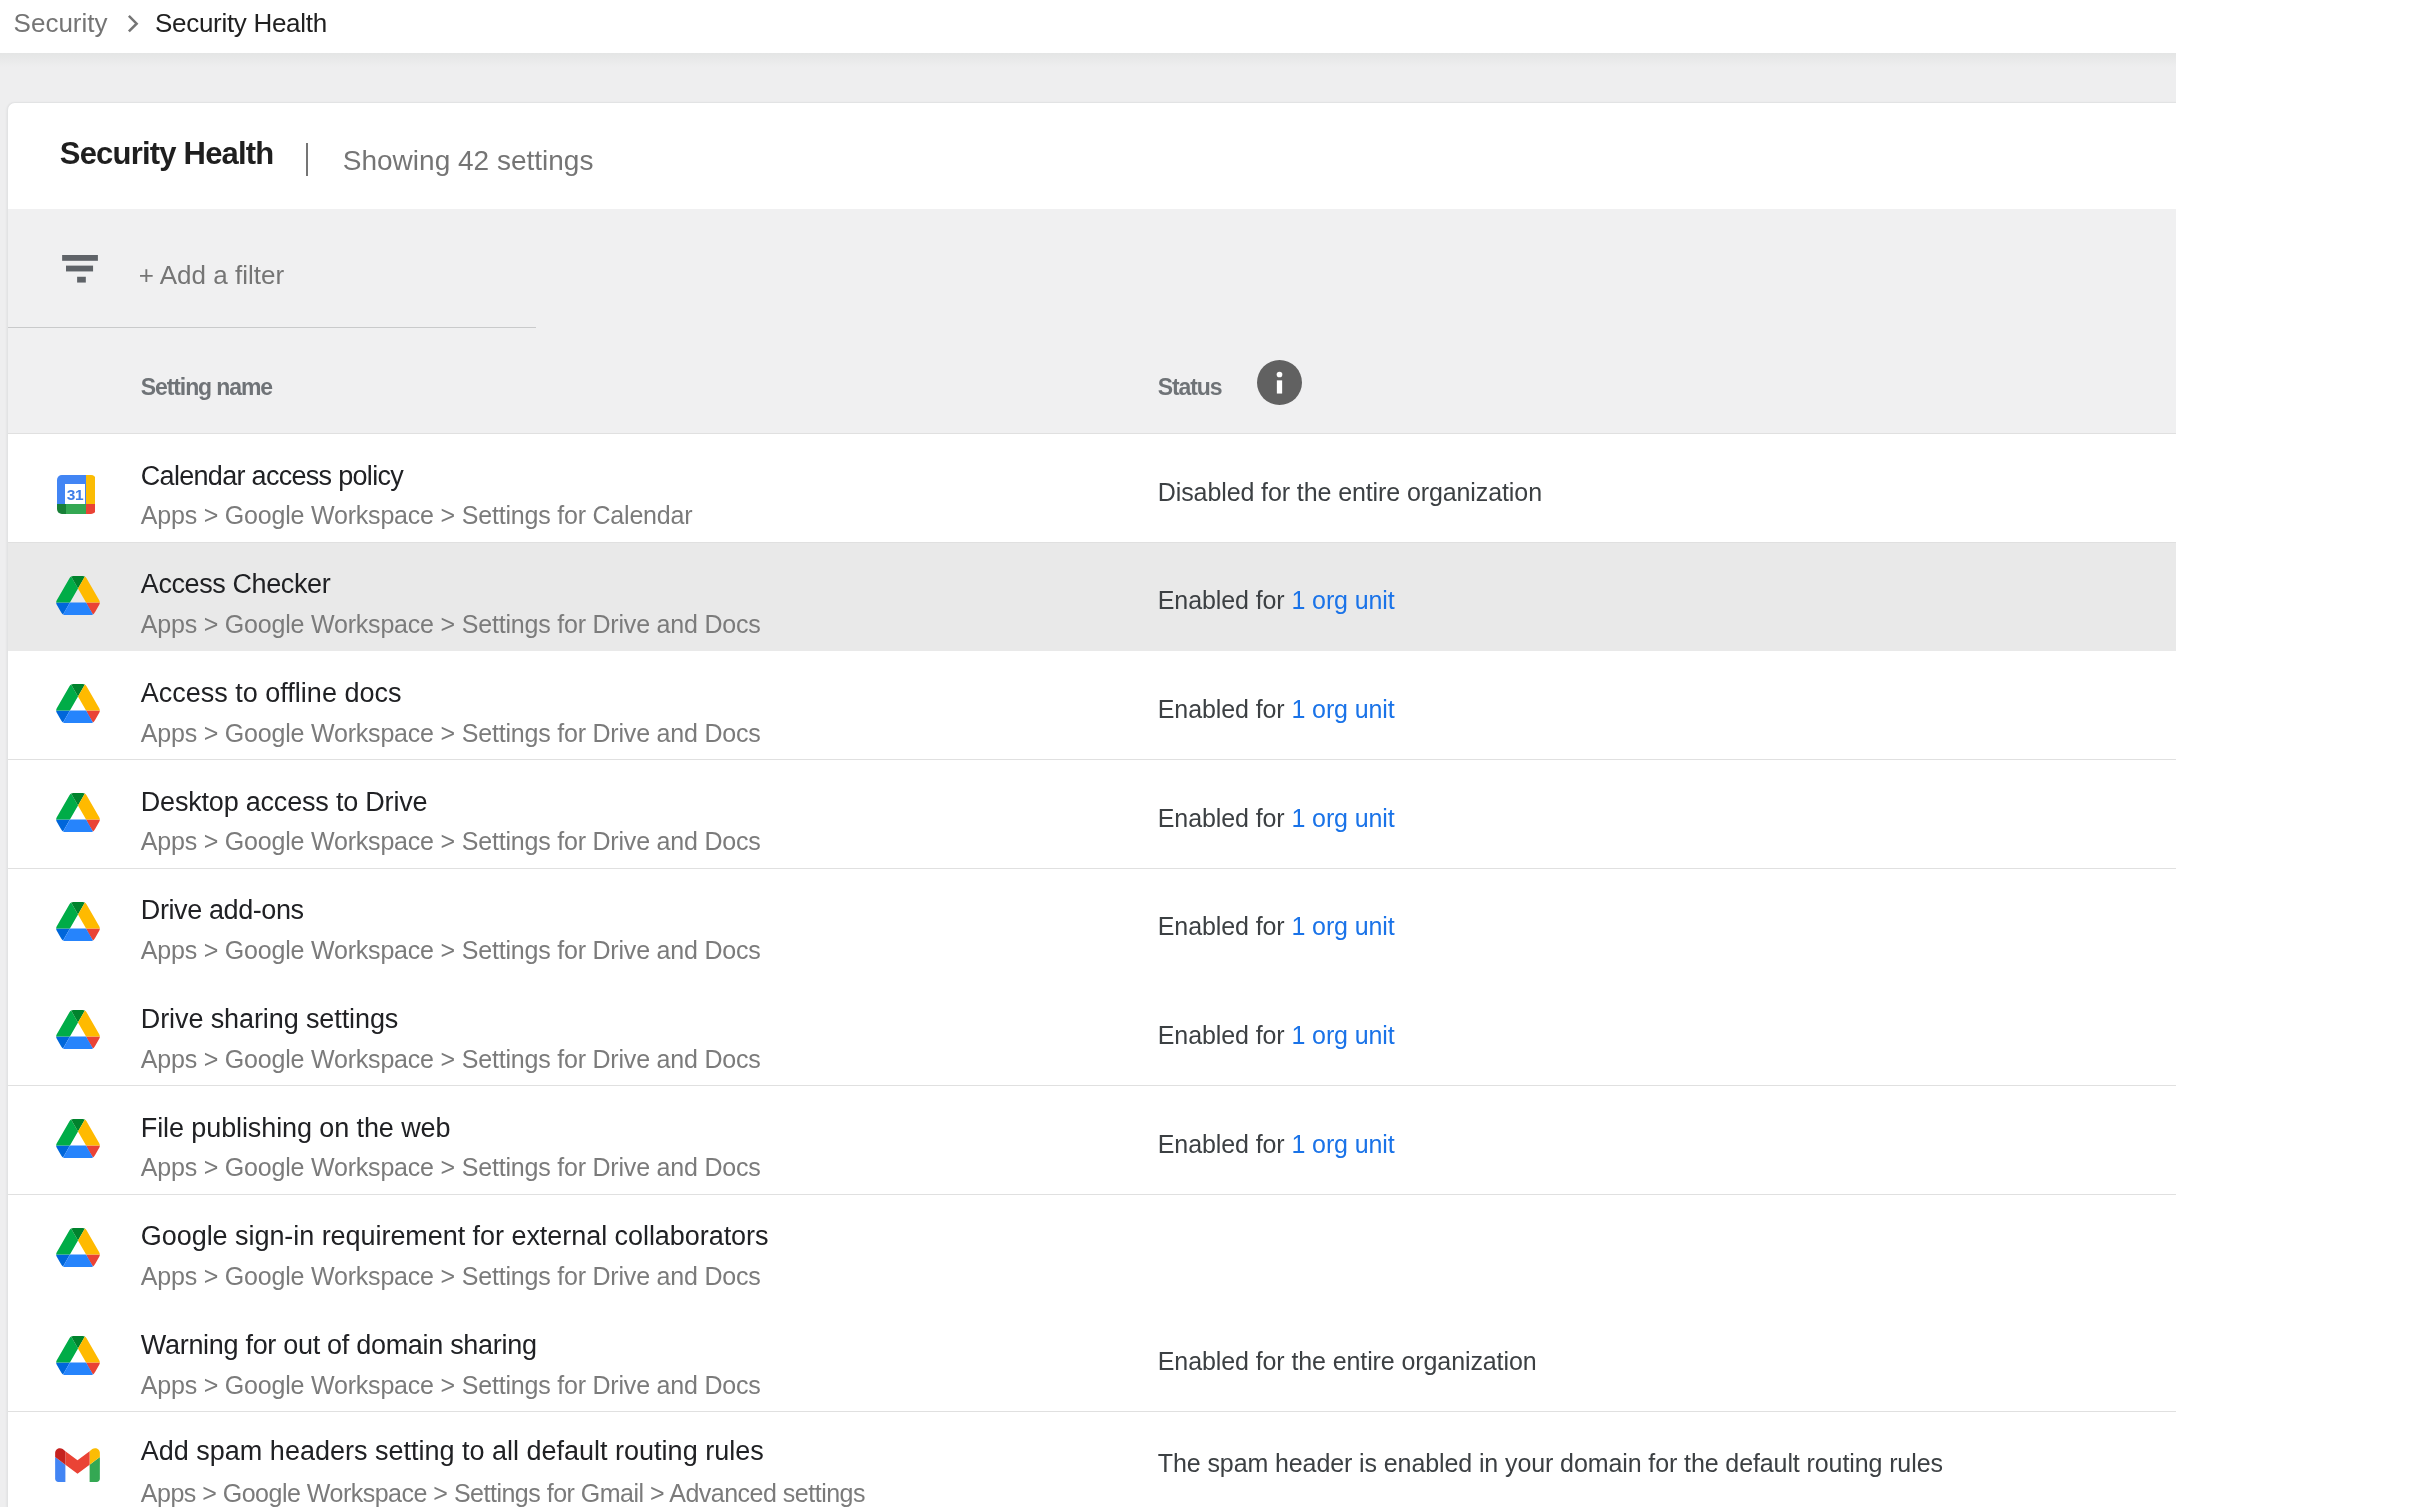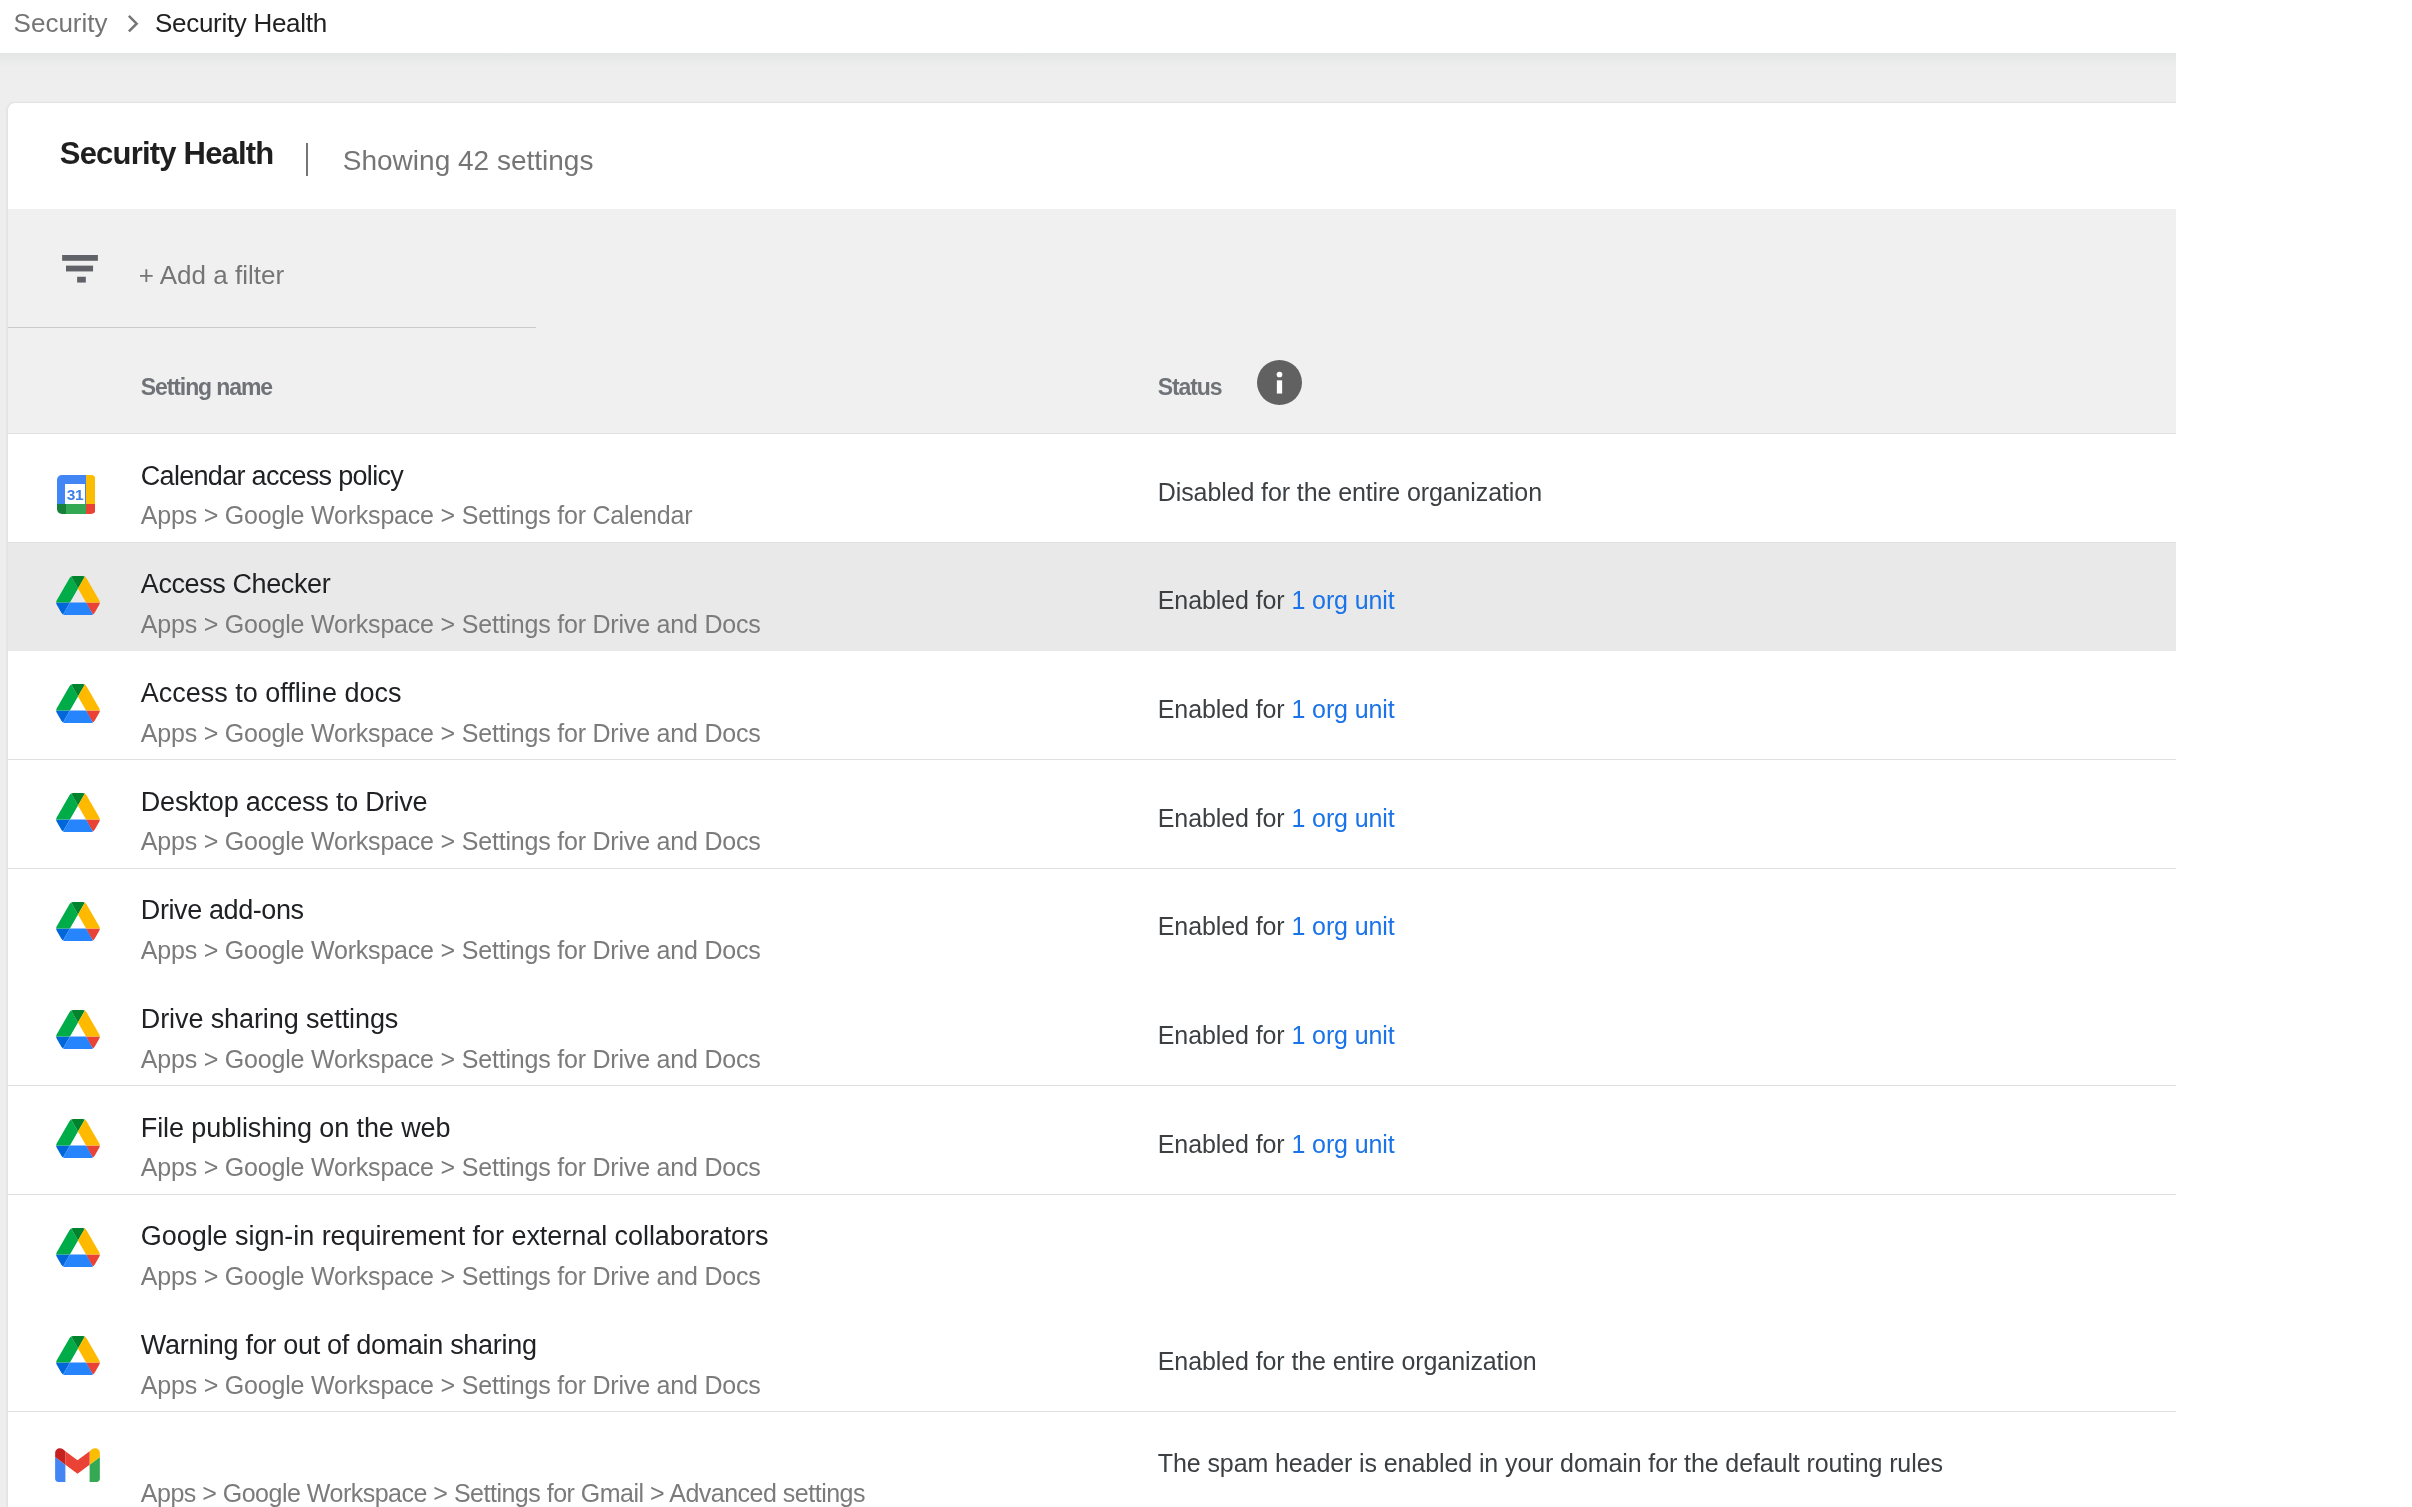--- a/index.html
+++ b/index.html
@@ -232,20 +232,21 @@
 <path d="M8.8 21.4 L16 28.7 L34 10.4" fill="none" stroke="#fff" stroke-width="4.6"></path>
 </svg>
 <div class="row" style="top:1309px;"></div>
 <svg class="abs" style="left:47px; top:1345px;" width="45" height="34" viewBox="0 0 48 36.5">
 <path d="M3.4,36.5h7.6V18L0,9.75v23.25C0,34.99,1.52,36.5,3.4,36.5z" fill="#4285f4"></path>
 <path d="M37,36.5h7.6c1.88,0,3.4-1.52,3.4-3.4V9.75L37,18V36.5z" fill="#34a853"></path>
 <path d="M37,3.5V18l11-8.25V5.25c0-4.2-4.8-6.6-8.16-4.08L37,3.5z" fill="#fbbc04"></path>
 <path d="M11,18V3.5L24,13.25L37,3.5V18L24,27.75L11,18z" fill="#ea4335"></path>
 <path d="M0,5.25v4.5L11,18V3.5L8.16,1.17C4.8-1.35,0,1.05,0,5.25z" fill="#c5221f"></path>
 </svg>
+<div class="t title" style="top:1335px; letter-spacing:0px;">Add spam headers setting to all default routing rules</div>
 <div class="t sub" style="top:1378px; letter-spacing:-0.5px;">Apps &gt; Google Workspace &gt; Settings for Gmail &gt; Advanced settings</div>
 <div class="t status" style="top:1348px;">The spam header is enabled in your domain for the default routing rules</div>
 <svg class="abs" style="left:2313px; top:1340px;" width="42" height="42" viewBox="0 0 43 43">
 <circle cx="21.5" cy="21.5" r="21.2" fill="#2e9b4e"></circle>
 <path d="M8.8 21.4 L16 28.7 L34 10.4" fill="none" stroke="#fff" stroke-width="4.6"></path>
 </svg>
   </div>
 
   <div class="abs sbar"></div>
 </div>

